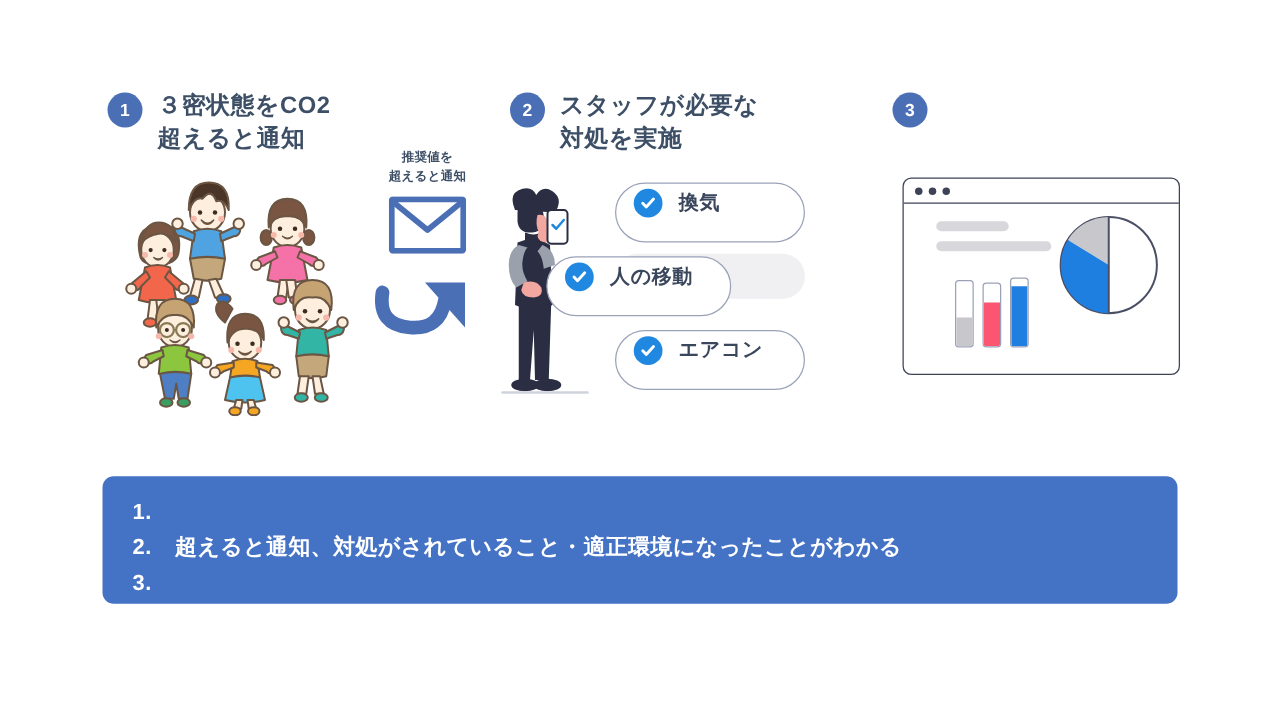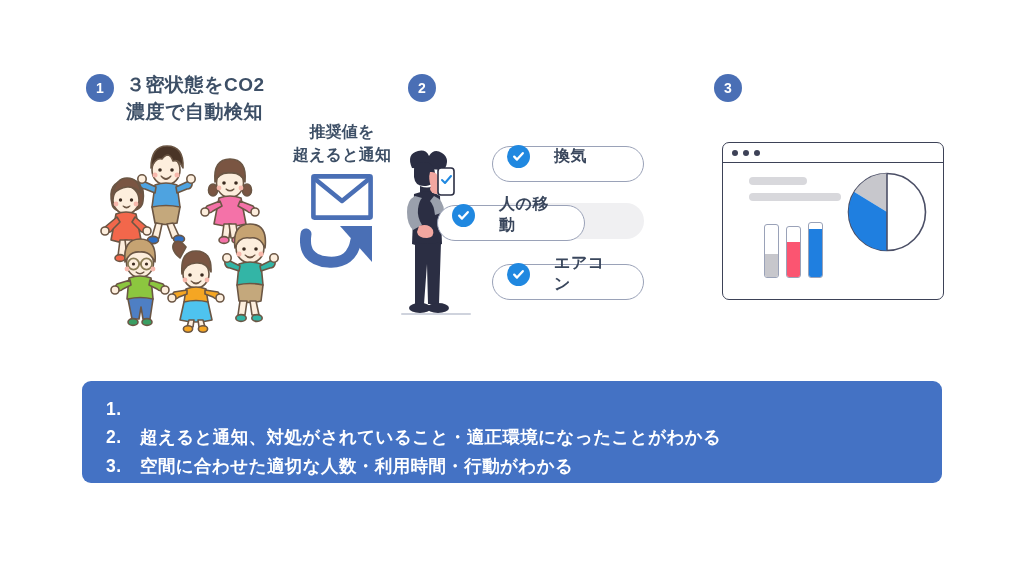--- a/index.html
+++ b/index.html
@@ -24,32 +24,32 @@
     color:#3d4f66;font-size:19px;font-weight:700;
     line-height:1.42;white-space:pre-line;letter-spacing:.5px;
   }
 
   
   #panel-children{position:absolute;left:98px;top:138px;width:195px;height:195px;}
 
   
   #notify{position:absolute;left:292px;top:120px;width:100px;text-align:center;}
   .notify-text{
-    color:#3d4f66;font-size:16px;font-weight:700;line-height:1.45;
+    color:#3d4f66;font-size:10px;font-weight:700;line-height:1.45;
     white-space:pre-line;letter-spacing:.2px;
   }
   #envelope{margin-top:8px;}
   #arrow{position:absolute;left:300px;top:222px;}
 
   
   #staff{position:absolute;left:396px;top:146px;}
   .pill{
-    position:absolute;display:flex;align-items:center;gap:24px;
+    position:absolute;display:flex;align-items:center;gap:13px;
     background:#ffffff;border:1.6px solid #9aa2b8;border-radius:24px;
-    height:36px;padding:0 22px 16px 14px;box-sizing:border-box;
+    height:48px;padding:0 22px 16px 14px;box-sizing:border-box;
   }
   .pill-label{color:#39465c;font-size:16px;font-weight:700;letter-spacing:.5px;}
   .chk{width:23px;height:23px;border-radius:50%;background:#2088e0;
        display:flex;align-items:center;justify-content:center;flex:0 0 auto;}
   .chk svg{display:block;}
   #pill-ventilation{left:492px;top:146px;width:152px;}
   #pill-move{left:437px;top:205px;width:148px;z-index:3;}
   #pill-move-shadow{position:absolute;left:492px;top:203px;width:152px;height:36px;
        background:#f0f0f2;border-radius:20px;z-index:1;}
   #pill-aircon{left:492px;top:264px;width:152px;}
@@ -76,21 +76,21 @@
   .sum-num{width:34px;flex:0 0 auto;}
 </style>
 </head>
 <body>
 
 <div class="stage">
 
   <div class="step-head" style="left:86px;top:72px;width:230px;">
     <div class="badge">1</div>
     <div class="step-title">３密状態をCO2
-濃度で自動検知</div>
+超えると通知</div>
   </div>
 
   <div id="panel-children">
     <svg width="195" height="195" viewBox="0 0 195 195" aria-hidden="true">
       <g stroke="#6b5644" stroke-width="1.6" stroke-linejoin="round">
 
         <g>
           <path d="M14 66 q-5 -22 14 -24 q20 -2 17 21 q-1 10 -16 11 q-14 0 -15 -8z" fill="#7a5542" stroke="#6b5644"></path>
           <ellipse cx="28" cy="62" rx="13" ry="14" fill="#fdeedd"></ellipse>
           <path d="M15 56 q3 -16 14 -16 q12 0 14 15 q-8 -7 -14 -6 q-8 1 -14 7z" fill="#7a5542"></path>
@@ -230,20 +230,22 @@
 
   <div id="arrow">
     <svg width="78" height="56" viewBox="0 0 78 56">
       <path d="M6 12 q-4 26 22 28 q24 2 28 -22" fill="none" stroke="#4a6fb5" stroke-width="11" stroke-linecap="round"></path>
       <path d="M40 4 L72 4 L72 40 Z" fill="#4a6fb5"></path>
     </svg>
   </div>
 
   <div class="step-head" style="left:408px;top:72px;width:240px;">
     <div class="badge">2</div>
+    <div class="step-title">スタッフが必要な
+対処を実施</div>
   </div>
 
   <div id="staff">
     <svg width="80" height="185" viewBox="0 0 80 185">
 
       <path d="M16 22 q-6 -14 6 -17 q8 -2 11 5 q5 -8 13 -3 q9 6 2 17z" fill="#2b2e43"></path>
 
       <path d="M18 24 q0 -8 9 -8 q11 0 12 11 q1 12 -9 13 q-11 1 -12 -9z" fill="#2b2e43"></path>
       <path d="M34 26 q8 -1 8 7 q0 7 -7 7 q-3 -7 -1 -14z" fill="#f2a7a0"></path>
 
@@ -332,17 +334,16 @@
   <div id="summary">
     <div class="sum-row">
       <span class="sum-num">1.</span>
     </div>
     <div class="sum-row">
       <span class="sum-num">2.</span>
       <span>超えると通知、対処がされていること・適正環境になったことがわかる</span>
     </div>
     <div class="sum-row">
       <span class="sum-num">3.</span>
-      <span>空間に合わせた適切な人数・利用時間・行動がわかる</span>
     </div>
   </div>
 
 </div>
 
 </body></html>

